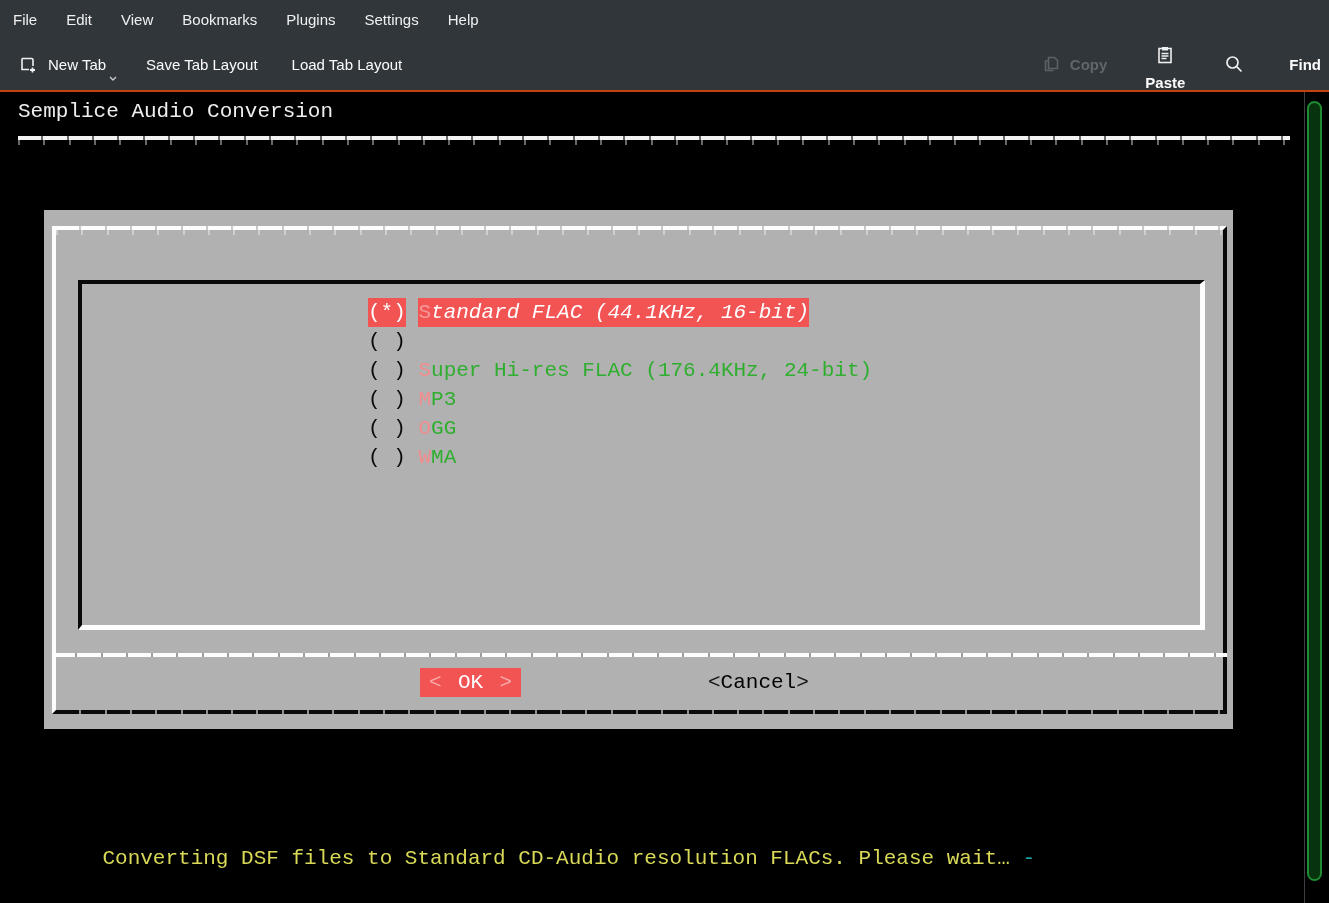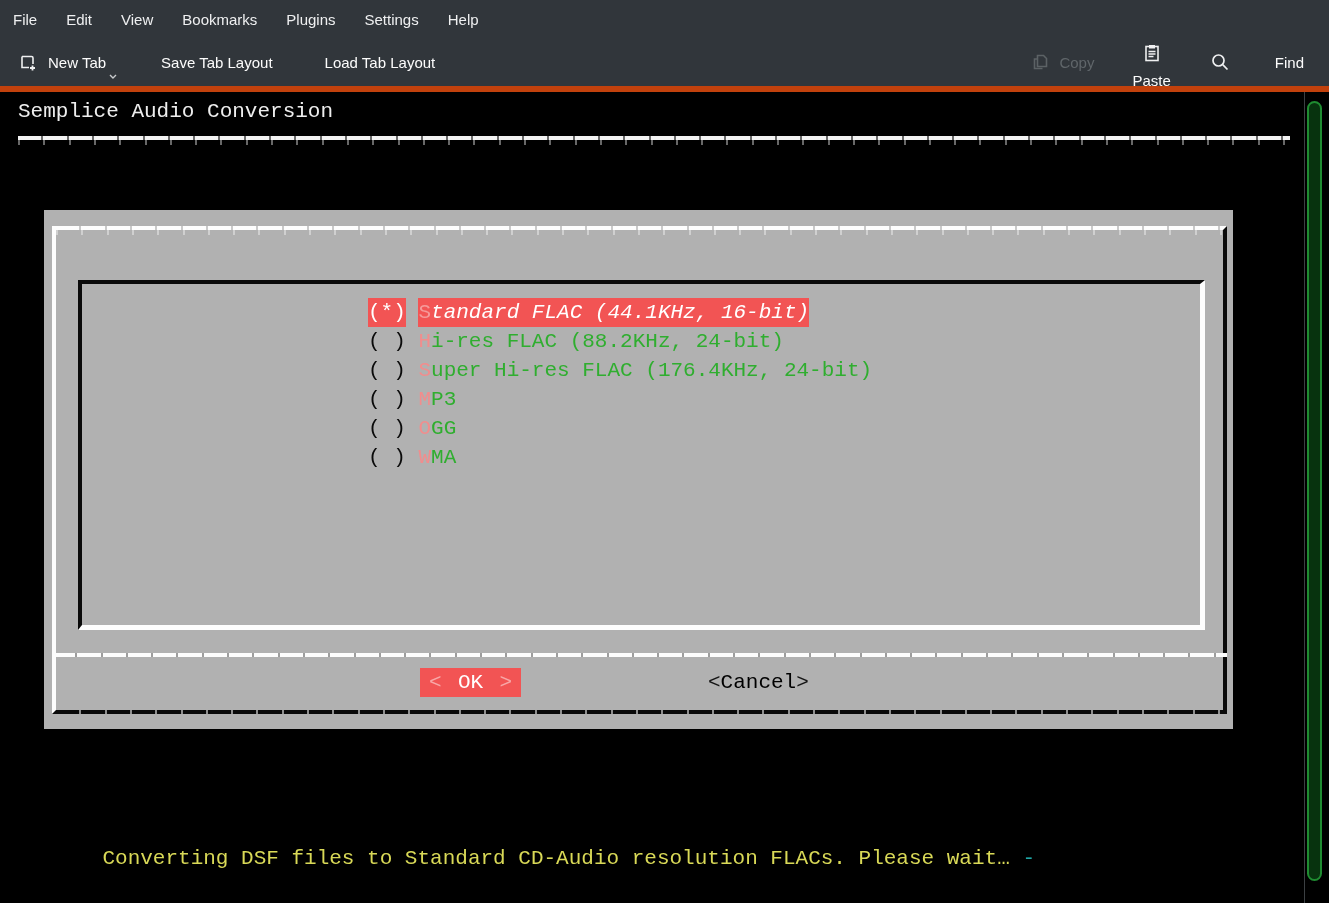--- a/index.html
+++ b/index.html
@@ -8,33 +8,33 @@
 
   
   .menubar {
     position:absolute; left:0; top:0; width:1329px; height:38px;
     background:#31363b; display:flex; align-items:center;
     padding-left:13px; gap:29px; color:#eff0f1; font-size:15px;
   }
   .menubar .mitem { cursor:default; }
   .toolbar {
     position:absolute; left:0; top:38px; width:1329px; height:54px;
-    background:#31363b; border-bottom:6px solid #c2410c;
+    background:#31363b; border-bottom:2px solid #c2410c;
     display:flex; align-items:center; color:#fcfcfc; font-size:15px;
   }
   .tbtn { display:flex; align-items:center; gap:8px; position:relative; height:40px; padding:0 4px; }
   .tbtn svg { display:block; }
   .tb-newtab  { margin-left:14px; }
   .tb-split   { margin-left:26px; }
-  .tb-savetl  { margin-left:47px; }
-  .tb-loadtl  { margin-left:44px; }
-  .tb-right { margin-left:auto; display:flex; align-items:center; }
+  .tb-savetl  { margin-left:32px; }
+  .tb-loadtl  { margin-left:26px; }
+  .tb-right { margin-left:auto; display:flex; align-items:center;font-weight:bold; }
   .tb-copy  { color:#60666a; margin-right:30px; }
   .tb-paste { margin-right:30px;flex-direction:column; }
-  .tb-find  { margin-right:21px;gap:44px; }
+  .tb-find  { margin-right:4px;gap:44px; }
   .subchev { position:absolute; right:-8px; bottom:2px; }
   .chev-inline { margin-left:10px; }
 
   
   .terminal {
     position:absolute; left:0; top:92px; width:1077px; height:811px;
     background:#000; font-family:"Liberation Mono","DejaVu Sans Mono",monospace;
     font-size:21px; line-height:29px;
   }
   .backtitle { position:absolute; left:18px; top:5px; color:#eeeeee; white-space:pre; }
@@ -175,21 +175,21 @@
 
 
     <div class="listbox">
       <div class="rows">
 
         <div class="row selected">
           <span class="tag">(*)</span><span class="gap"></span><span class="itemtext"><span class="key">S</span><span class="rest">tandard FLAC (44.1KHz, 16-bit)</span></span>
         </div>
 
         <div class="row">
-          <span class="tag">( )</span><span class="gap"></span><span class="itemtext"><span class="key">H</span><span class="rest">i-res FLAC (88.2KHz, 24-bit)</span></span>
+          <span class="tag">( )</span><span class="gap"></span>
         </div>
 
         <div class="row">
           <span class="tag">( )</span><span class="gap"></span><span class="itemtext"><span class="key">S</span><span class="rest">uper Hi-res FLAC (176.4KHz, 24-bit)</span></span>
         </div>
 
         <div class="row">
           <span class="tag">( )</span><span class="gap"></span><span class="itemtext"><span class="key">M</span><span class="rest">P3</span></span>
         </div>
 

